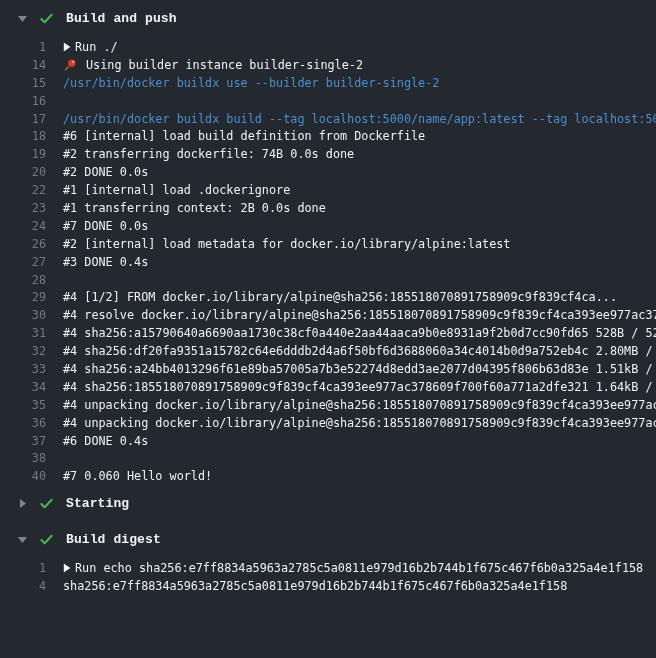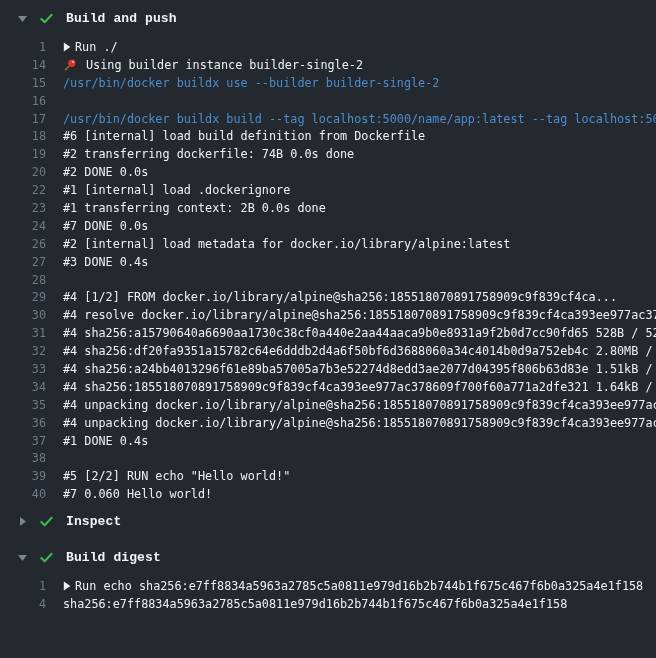--- a/index.html
+++ b/index.html
@@ -73,39 +73,38 @@
         <div class="log-line"><span class="num">27</span><span class="content"><span class="txtspan">#3 DONE 0.4s</span></span></div>
         <div class="log-line"><span class="num">28</span><span class="content"><span class="txtspan"></span></span></div>
         <div class="log-line"><span class="num">29</span><span class="content"><span class="txtspan">#4 [1/2] FROM docker.io/library/alpine@sha256:185518070891758909c9f839cf4ca...</span></span></div>
         <div class="log-line"><span class="num">30</span><span class="content"><span class="txtspan">#4 resolve docker.io/library/alpine@sha256:185518070891758909c9f839cf4ca393ee977ac378609f700f60a771a2dfe321</span></span></div>
         <div class="log-line"><span class="num">31</span><span class="content"><span class="txtspan">#4 sha256:a15790640a6690aa1730c38cf0a440e2aa44aaca9b0e8931a9f2b0d7cc90fd65 528B / 528B</span></span></div>
         <div class="log-line"><span class="num">32</span><span class="content"><span class="txtspan">#4 sha256:df20fa9351a15782c64e6dddb2d4a6f50bf6d3688060a34c4014b0d9a752eb4c 2.80MB / 2.80MB</span></span></div>
         <div class="log-line"><span class="num">33</span><span class="content"><span class="txtspan">#4 sha256:a24bb4013296f61e89ba57005a7b3e52274d8edd3ae2077d04395f806b63d83e 1.51kB / 1.51kB</span></span></div>
         <div class="log-line"><span class="num">34</span><span class="content"><span class="txtspan">#4 sha256:185518070891758909c9f839cf4ca393ee977ac378609f700f60a771a2dfe321 1.64kB / 1.64kB</span></span></div>
         <div class="log-line"><span class="num">35</span><span class="content"><span class="txtspan">#4 unpacking docker.io/library/alpine@sha256:185518070891758909c9f839cf4ca393ee977ac378609f700f60a771a2dfe321</span></span></div>
         <div class="log-line"><span class="num">36</span><span class="content"><span class="txtspan">#4 unpacking docker.io/library/alpine@sha256:185518070891758909c9f839cf4ca393ee977ac378609f700f60a771a2dfe321</span></span></div>
-        <div class="log-line"><span class="num">37</span><span class="content"><span class="txtspan">#1 DONE 0.4s</span></span></div>
+        <div class="log-line"><span class="num">37</span><span class="content"><span class="txtspan">#6 DONE 0.4s</span></span></div>
         <div class="log-line"><span class="num">38</span><span class="content"><span class="txtspan"></span></span></div>
-        <div class="log-line"><span class="num">39</span><span class="content"><span class="txtspan">#5 [2/2] RUN echo "Hello world!"</span></span></div>
         <div class="log-line"><span class="num">40</span><span class="content"><span class="txtspan">#7 0.060 Hello world!</span></span></div>
       </div>
     </div>
     <div>
       <div class="section-header">
         <span class="chev">
           <svg width="13" height="13" viewBox="0 0 13 13">
             <polygon points="4,2 10,6.5 4,11" fill="#7d858e"></polygon>
           </svg>
         </span>
         <span class="chk">
           <svg width="15" height="15" viewBox="0 0 16 16">
             <path d="M2.5 8.5 L6 12 L13.5 4" fill="none" stroke="#3fb950" stroke-width="2.2" stroke-linecap="round" stroke-linejoin="round"></path>
           </svg>
         </span>
-        <span class="sec-title">Inspect</span>
+        <span class="sec-title">Starting</span>
       </div>
     </div>
     <div>
       <div class="section-header">
         <span class="chev">
           <svg width="13" height="13" viewBox="0 0 13 13">
             <polygon points="2,4 11,4 6.5,10" fill="#7d858e"></polygon>
           </svg>
         </span>
         <span class="chk">

